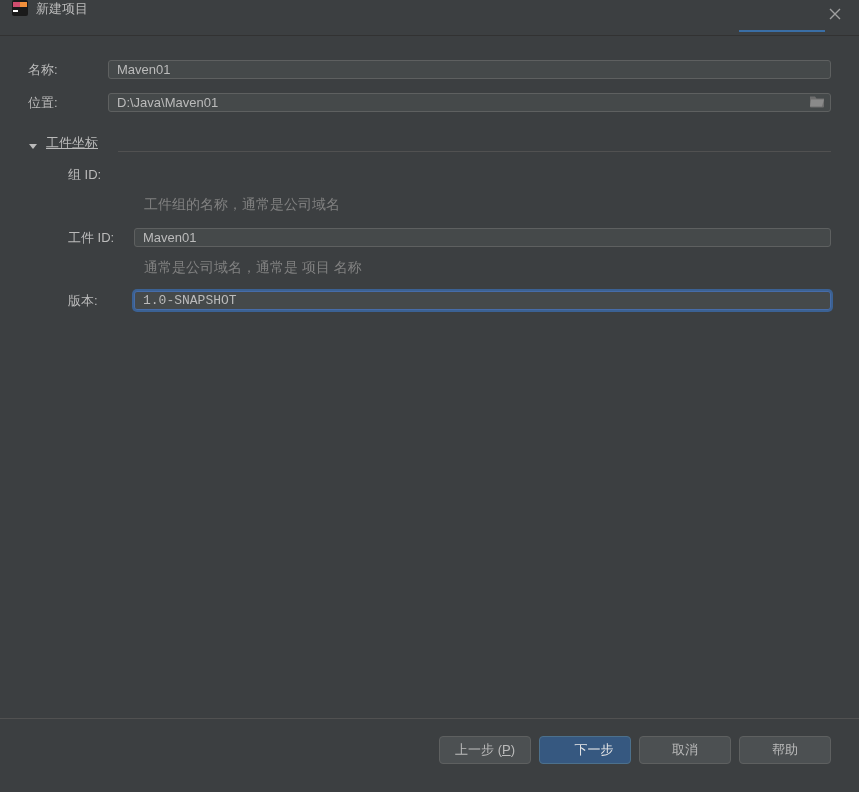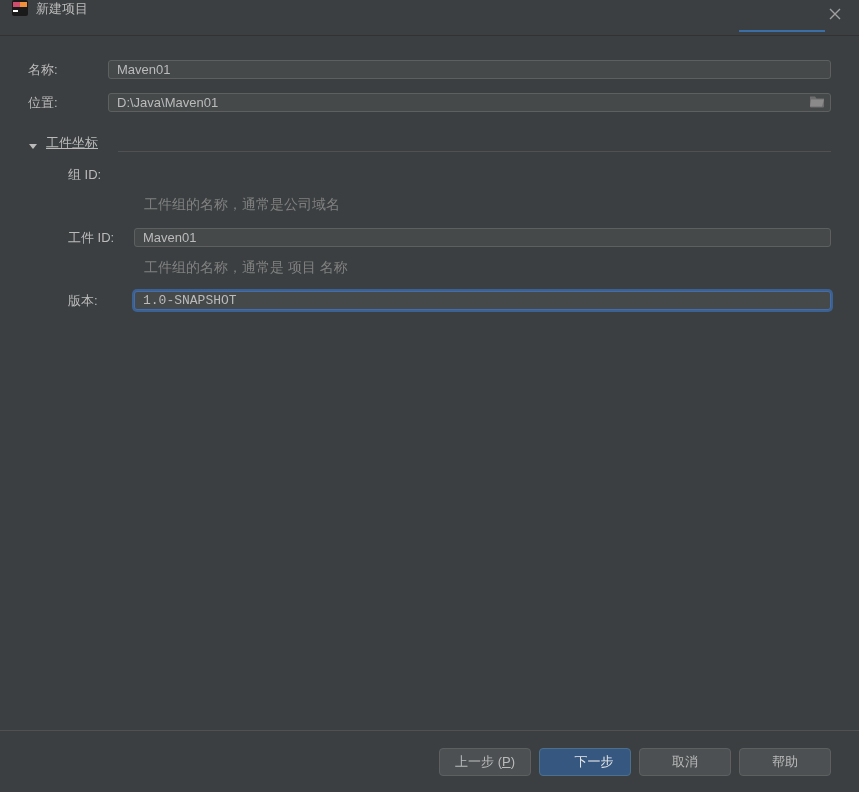--- a/index.html
+++ b/index.html
@@ -50,21 +50,21 @@
     .section-header {
       display: flex; align-items: flex-end; cursor: pointer; gap: 8px; height: 26px; text-decoration: underline;
     }
     .tri { color: #bbbbbb; display: inline-flex; }
     .section-header .sep {
       flex: 1; height: 1px; background: #515151; margin-left: 12px;
     }
     .indent-block { display: flex; flex-direction: column; gap: 14px; padding-left: 18px; }
     .hint { color: #808080; font-size: 14px; padding-left: 98px; margin-top: -2px; }
     .footer {
-      position: absolute; bottom: 0; left: 0; right: 0;
+      position: absolute; bottom: 12px; left: 0; right: 0;
       height: 62px; display: flex; align-items: center; justify-content: flex-end;
       gap: 8px; padding: 0 28px;
       border-top: 1px solid #515151;
       background: #3c3f41;
     }
     .btn {
       min-width: 92px; height: 28px; padding: 0 14px;
       background: #4c5052; border: 1px solid #5e6060; border-radius: 4px;
       color: #bbbbbb; font-size: 13px; cursor: pointer;
       display: inline-flex; align-items: center; justify-content: center;
@@ -129,21 +129,21 @@
 
     <div class="row">
       <span class="label-ind">组 ID:</span>
     </div>
     <div class="hint">工件组的名称，通常是公司域名</div>
 
     <div class="row">
       <span class="label-ind">工件 ID:</span>
       <input class="text" value="Maven01" style="">
     </div>
-    <div class="hint">工件组的名称，通常是 项目 名称</div>
+    <div class="hint">通常是公司域名，通常是 项目 名称</div>
 
     <div class="row">
       <span class="label-ind">版本:</span>
       <input class="text focused" value="1.0-SNAPSHOT" style="">
     </div>
 
   </div>
 
 </div>
 

